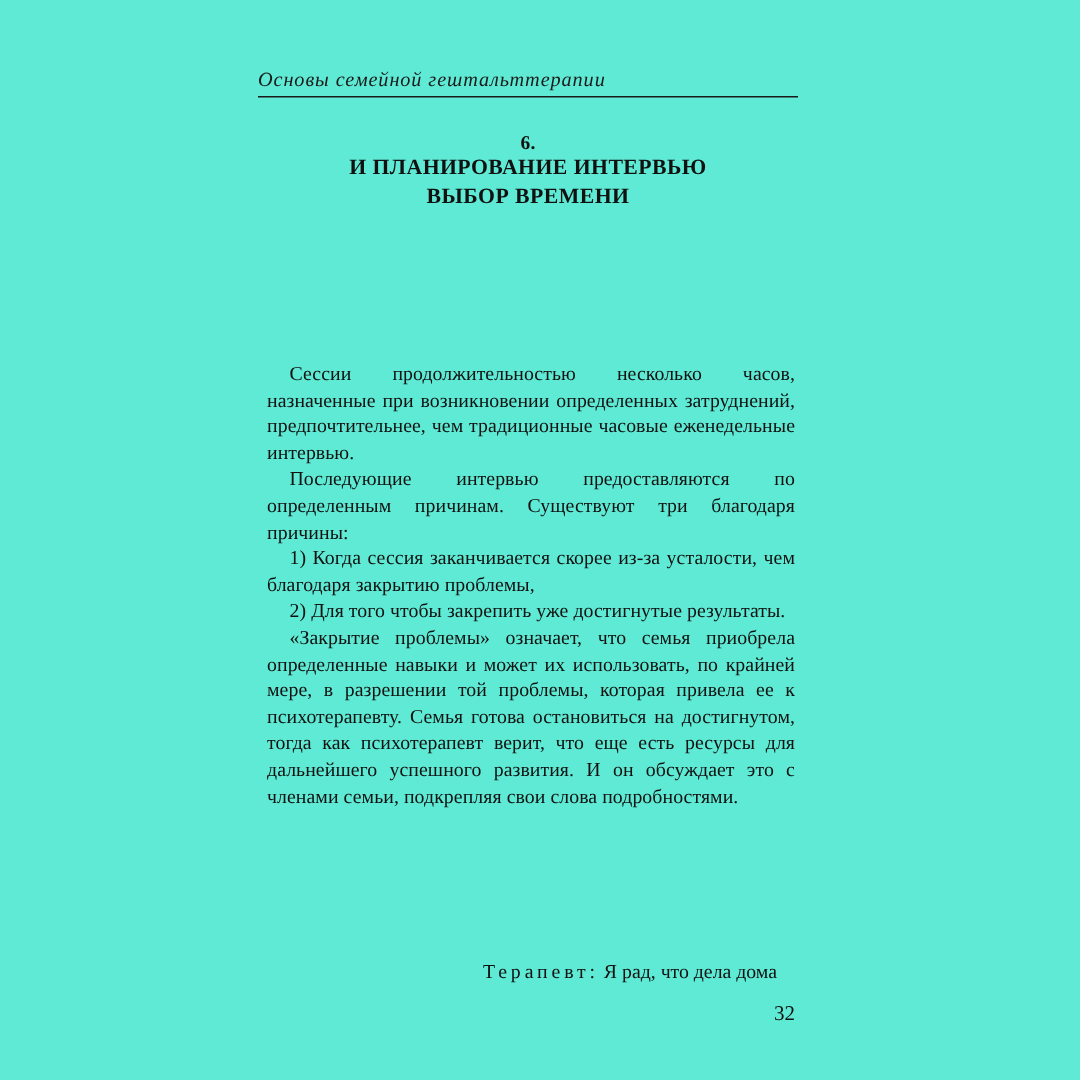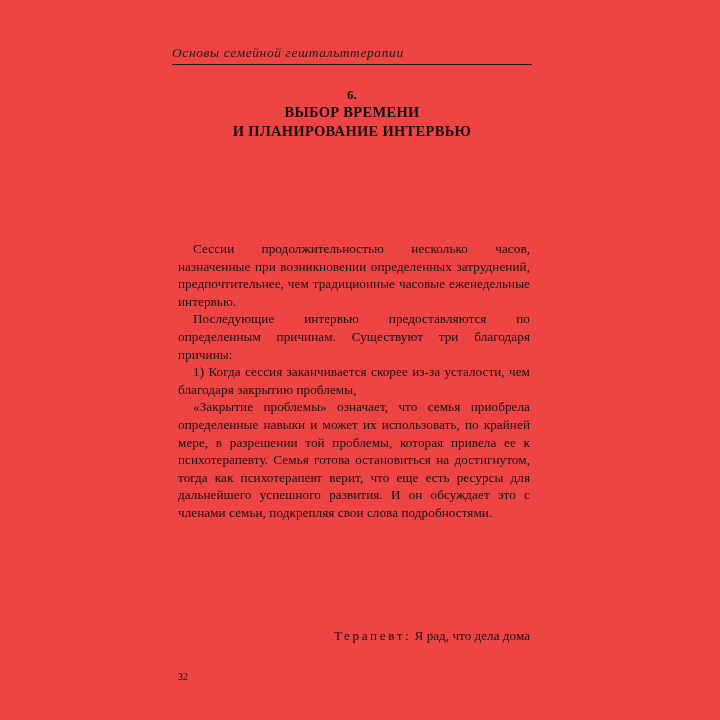--- a/index.html
+++ b/index.html
@@ -14,21 +14,21 @@
     overflow: hidden;
     font-family: "Liberation Serif", "DejaVu Serif", serif;
     color: #111111;
     -webkit-font-smoothing: antialiased;
   }
 
   .page {
     position: relative;
     width: 720px;
     height: 720px;
-    background: #ef4444;
+    background: #5eead4;
     box-sizing: border-box;
   }
 
   
   .running-header {
     position: absolute;
     left: 172px;
     top: 46px;
     width: 360px;
   }
@@ -89,60 +89,61 @@
 
   
   .dialogue-block {
     position: absolute;
     left: 178px;
     top: 627px;
     width: 352px;
     text-align: right;
   }
   .dialogue-line {
-    margin: 0;
+    margin: 12px;
     font-size: 13.2px;
     line-height: 17.6px;
     white-space: nowrap;
   }
   .speaker {
     letter-spacing: 2.6px;
   }
 
   
   .folio {
     position: absolute;
     left: 178px;
     top: 668px;
     width: 352px;
-    text-align: left;
-    font-size: 10px;
+    text-align: right;
+    font-size: 14px;
     line-height: 17px;
   }
 </style>
 </head>
 <body>
 
 <div class="page">
 
   <div class="running-header">
     <div class="running-header-text">Основы семейной гештальттерапии</div>
     <div class="header-rule"></div>
   </div>
 
   <div class="chapter-title">
     <div class="chapter-number">6.</div>
+    <div class="chapter-line">И ПЛАНИРОВАНИЕ ИНТЕРВЬЮ</div>
     <div class="chapter-line">ВЫБОР ВРЕМЕНИ</div>
-    <div class="chapter-line">И ПЛАНИРОВАНИЕ ИНТЕРВЬЮ</div>
   </div>
 
   <div class="body-block">
     <p class="para">Сессии продолжительностью несколько часов, назначенные при возникновении определенных затруднений, предпочтительнее, чем традиционные часовые еженедельные интервью.</p>
     <p class="para">Последующие интервью предоставляются по определенным причинам. Существуют три благодаря причины:</p>
     <p class="para">1) Когда сессия заканчивается скорее из-за усталости, чем благодаря закрытию проблемы,</p>
+    <p class="para">2) Для того чтобы закрепить уже достигнутые результаты.</p>
     <p class="para">«Закрытие проблемы» означает, что семья приобрела определенные навыки и может их использовать, по крайней мере, в разрешении той проблемы, которая привела ее к психотерапевту. Семья готова остановиться на достигнутом, тогда как психотерапевт верит, что еще есть ресурсы для дальнейшего успешного развития. И он обсуждает это с членами семьи, подкрепляя свои слова подробностями.</p>
   </div>
 
   <div class="dialogue-block">
     <p class="dialogue-line"><span class="speaker">Терапевт:</span><span> Я рад, что дела дома</span></p>
   </div>
 
   <div class="folio">32</div>
 
 </div>

